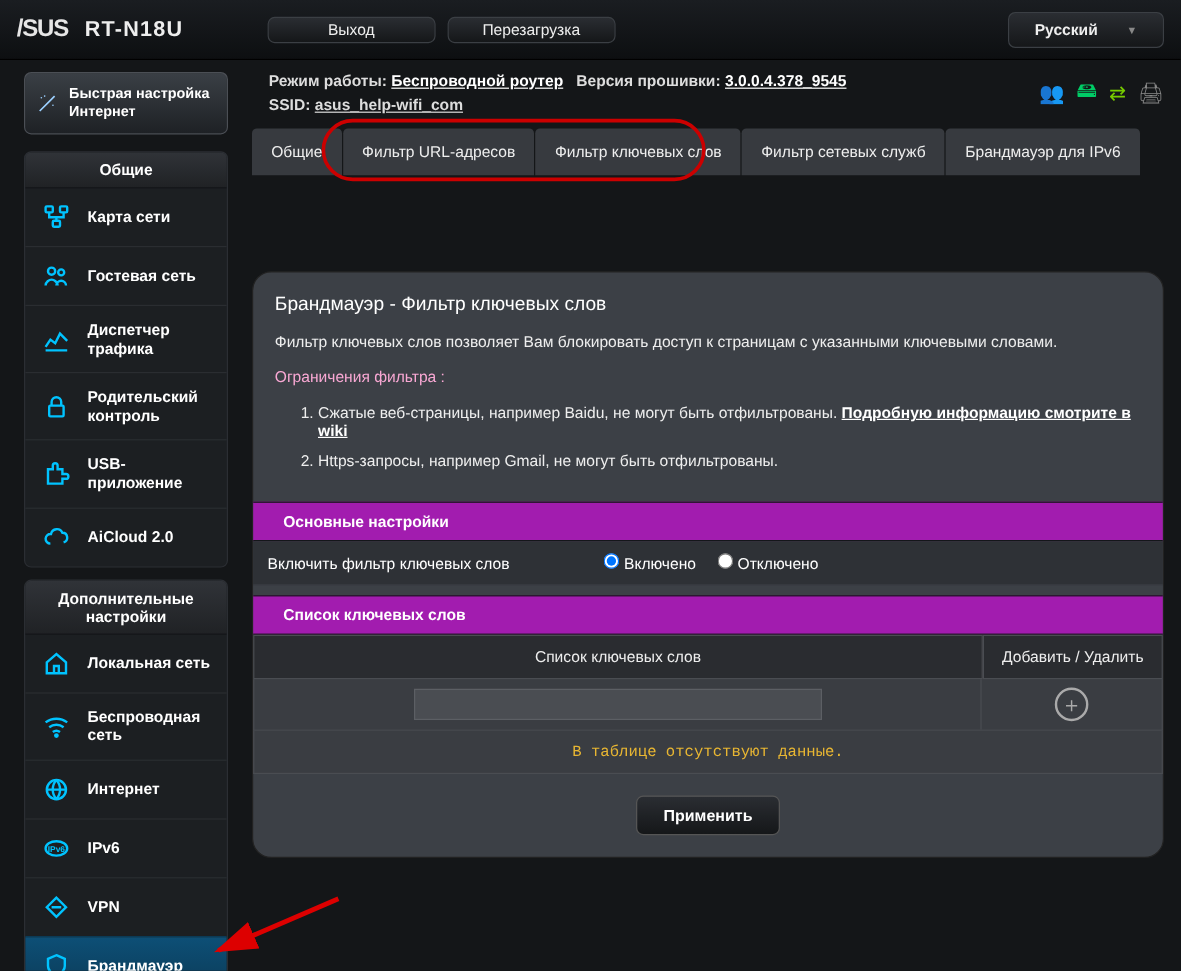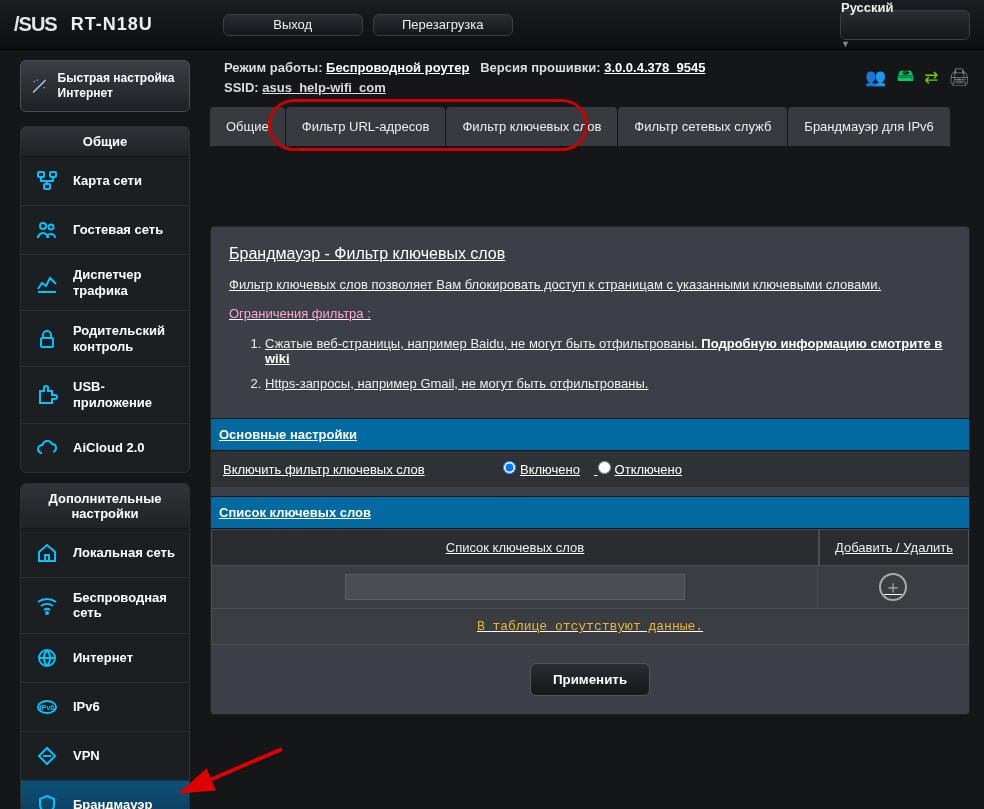--- a/index.html
+++ b/index.html
@@ -56,25 +56,24 @@
 .langbtn {
   min-width: 130px;
   height: 30px;
   background: linear-gradient(#2a2d32,#151719);
   border: 1px solid #3b3f44;
   border-radius: 6px;
   color: #eee;
   font-size: 13px;
   font-weight: 700;
   display: inline-flex;
-  align-items: flex-start;
+  align-items: center;
   justify-content: center;
   gap: 24px;
   cursor: pointer;
-  flex-direction: column;
 }
 .langbtn .caret { font-size: 9px; color: #888; }
 
 
 .wrap { display: flex; height: calc(100% - 50px); }
 .sidebar {
   width: 210px;
   padding: 10px 20px;
 }
 .content {
@@ -182,37 +181,36 @@
   border: 3px solid #c00;
   border-radius: 26px;
   pointer-events: none;
 }
 
 
 .panel {
   margin: 80px 14px 14px 0;
   background: #3c4046;
   border: 1px solid #222;
-  border-radius: 4px;
+  border-radius: 16px;
   padding: 0;
-  text-decoration: underline;
 }
 .panel-inner { padding: 18px 18px 22px; }
 .ptitle { font-size: 16px; font-weight: 400; color: #fff; margin-bottom: 14px; }
 .pdesc { font-size: 13px; color: #eee; margin-bottom: 14px; }
 .plimits { font-size: 13px; color: #f9a8d4; margin-bottom: 10px; }
 .plist { list-style: decimal; margin-left: 36px; color: #eee; font-size: 13px; }
 .plist li { padding: 5px 0; }
 .plist a { color: #fff; text-decoration: underline; font-weight: 700; }
 
 .section-head {
-  background: #0369a1;
+  background: #a21caf;
   color: #fff;
   font-weight: 700;
-  padding: 8px 8px;
+  padding: 8px 25px;
   font-size: 13px;
   border-top: 1px solid #14161a;
   border-bottom: 1px solid #14161a;
 }
 .formrow {
   background: #2e3136;
   padding: 10px 12px;
   display: flex;
   align-items: center;
   border-bottom: 1px solid #3d4046;

